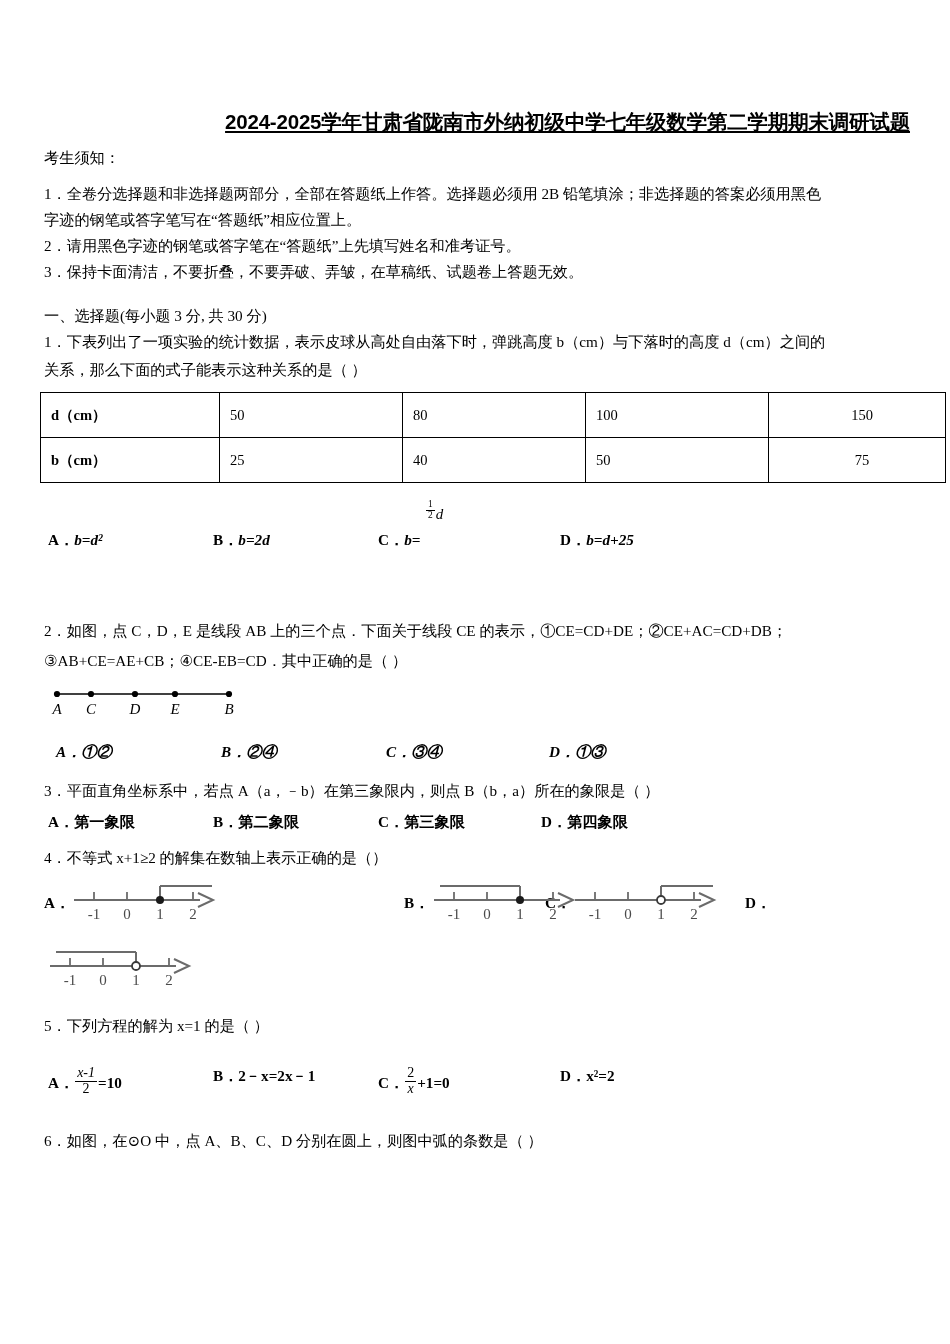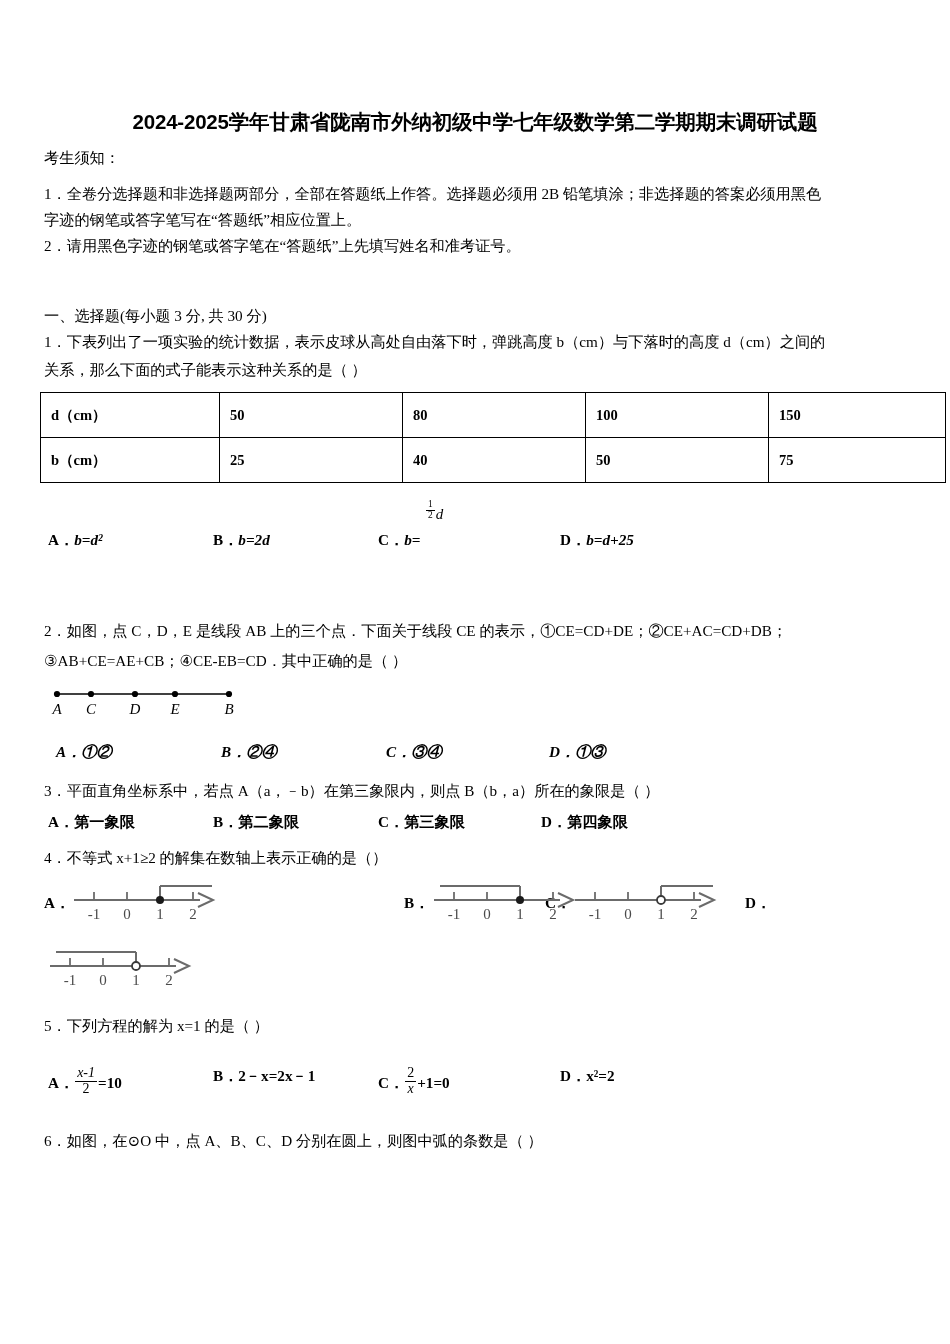--- a/index.html
+++ b/index.html
@@ -19,26 +19,27 @@
     position: absolute;
     left: 0; top: 0;
     width: 950px;
     height: 1344px;
   }
   .doc-title {
     position: absolute;
     left: 40px;
     top: 108px;
     width: 870px;
-    text-align: center;
+    text-align: right;
     font-family: "Liberation Sans", "DejaVu Sans", sans-serif;
     font-weight: bold;
     font-size: 20.5px;
     letter-spacing: -0.2px;
     white-space: nowrap;
+    text-decoration: underline;
   }
   .blk {
     position: absolute;
     font-size: 15.2px;
     line-height: 26px;
     white-space: nowrap;
   }
   .notice { left: 44px; }
   .q { left: 44px; }
   .it { font-style: italic; }
@@ -51,29 +52,29 @@
     width: 850px;
     border-collapse: collapse;
     table-layout: fixed;
     font-size: 14.5px;
   }
   .dtable td {
     border: 1.3px solid #000;
     height: 44px;
     padding: 0 0 0 10px;
     vertical-align: middle;
-    font-weight: bold;
+    font-weight: normal;
     font-size: 14.5px;
   }
   .dtable td.hdr { font-weight: bold; }
   .dtable .c0 { width: 168px; }
   .dtable .c1 { width: 172px; }
   .dtable .c2 { width: 172px; }
   .dtable .c3 { width: 172px; }
-  .dtable .c4 { width: 166px; }
+  .dtable .c4 { width: 166px; text-align: center; }
 
   
   .optrow { position: absolute; height: 24px; }
   .opt {
     position: absolute;
     font-size: 15.2px;
     font-weight: bold;
     white-space: nowrap;
   }
   .opt .lab { font-weight: bold; }
@@ -109,20 +110,21 @@
 <body>
 
 <div class="page">
 
   <div class="doc-title">2024-2025学年甘肃省陇南市外纳初级中学七年级数学第二学期期末调研试题</div>
 
   <div class="blk notice" style="top:145px">考生须知：</div>
   <div class="blk notice" style="top:181px">1．全卷分选择题和非选择题两部分，全部在答题纸上作答。选择题必须用 2B 铅笔填涂；非选择题的答案必须用黑色</div>
   <div class="blk notice" style="top:207px">字迹的钢笔或答字笔写在“答题纸”相应位置上。</div>
   <div class="blk notice" style="top:233px">2．请用黑色字迹的钢笔或答字笔在“答题纸”上先填写姓名和准考证号。</div>
+  <div class="blk notice" style="top:259px">3．保持卡面清洁，不要折叠，不要弄破、弄皱，在草稿纸、试题卷上答题无效。</div>
 
   <div class="blk q" style="top:303px">一、选择题(每小题 3 分, 共 30 分)</div>
 
   <div class="blk q" style="top:329px">1．下表列出了一项实验的统计数据，表示皮球从高处自由落下时，弹跳高度 b（cm）与下落时的高度 d（cm）之间的</div>
   <div class="blk q" style="top:357px">关系，那么下面的式子能表示这种关系的是（      ）</div>
 
   <table class="dtable">
     <tbody>
         <tr>
       <td class="c0 hdr">d（cm）</td>

